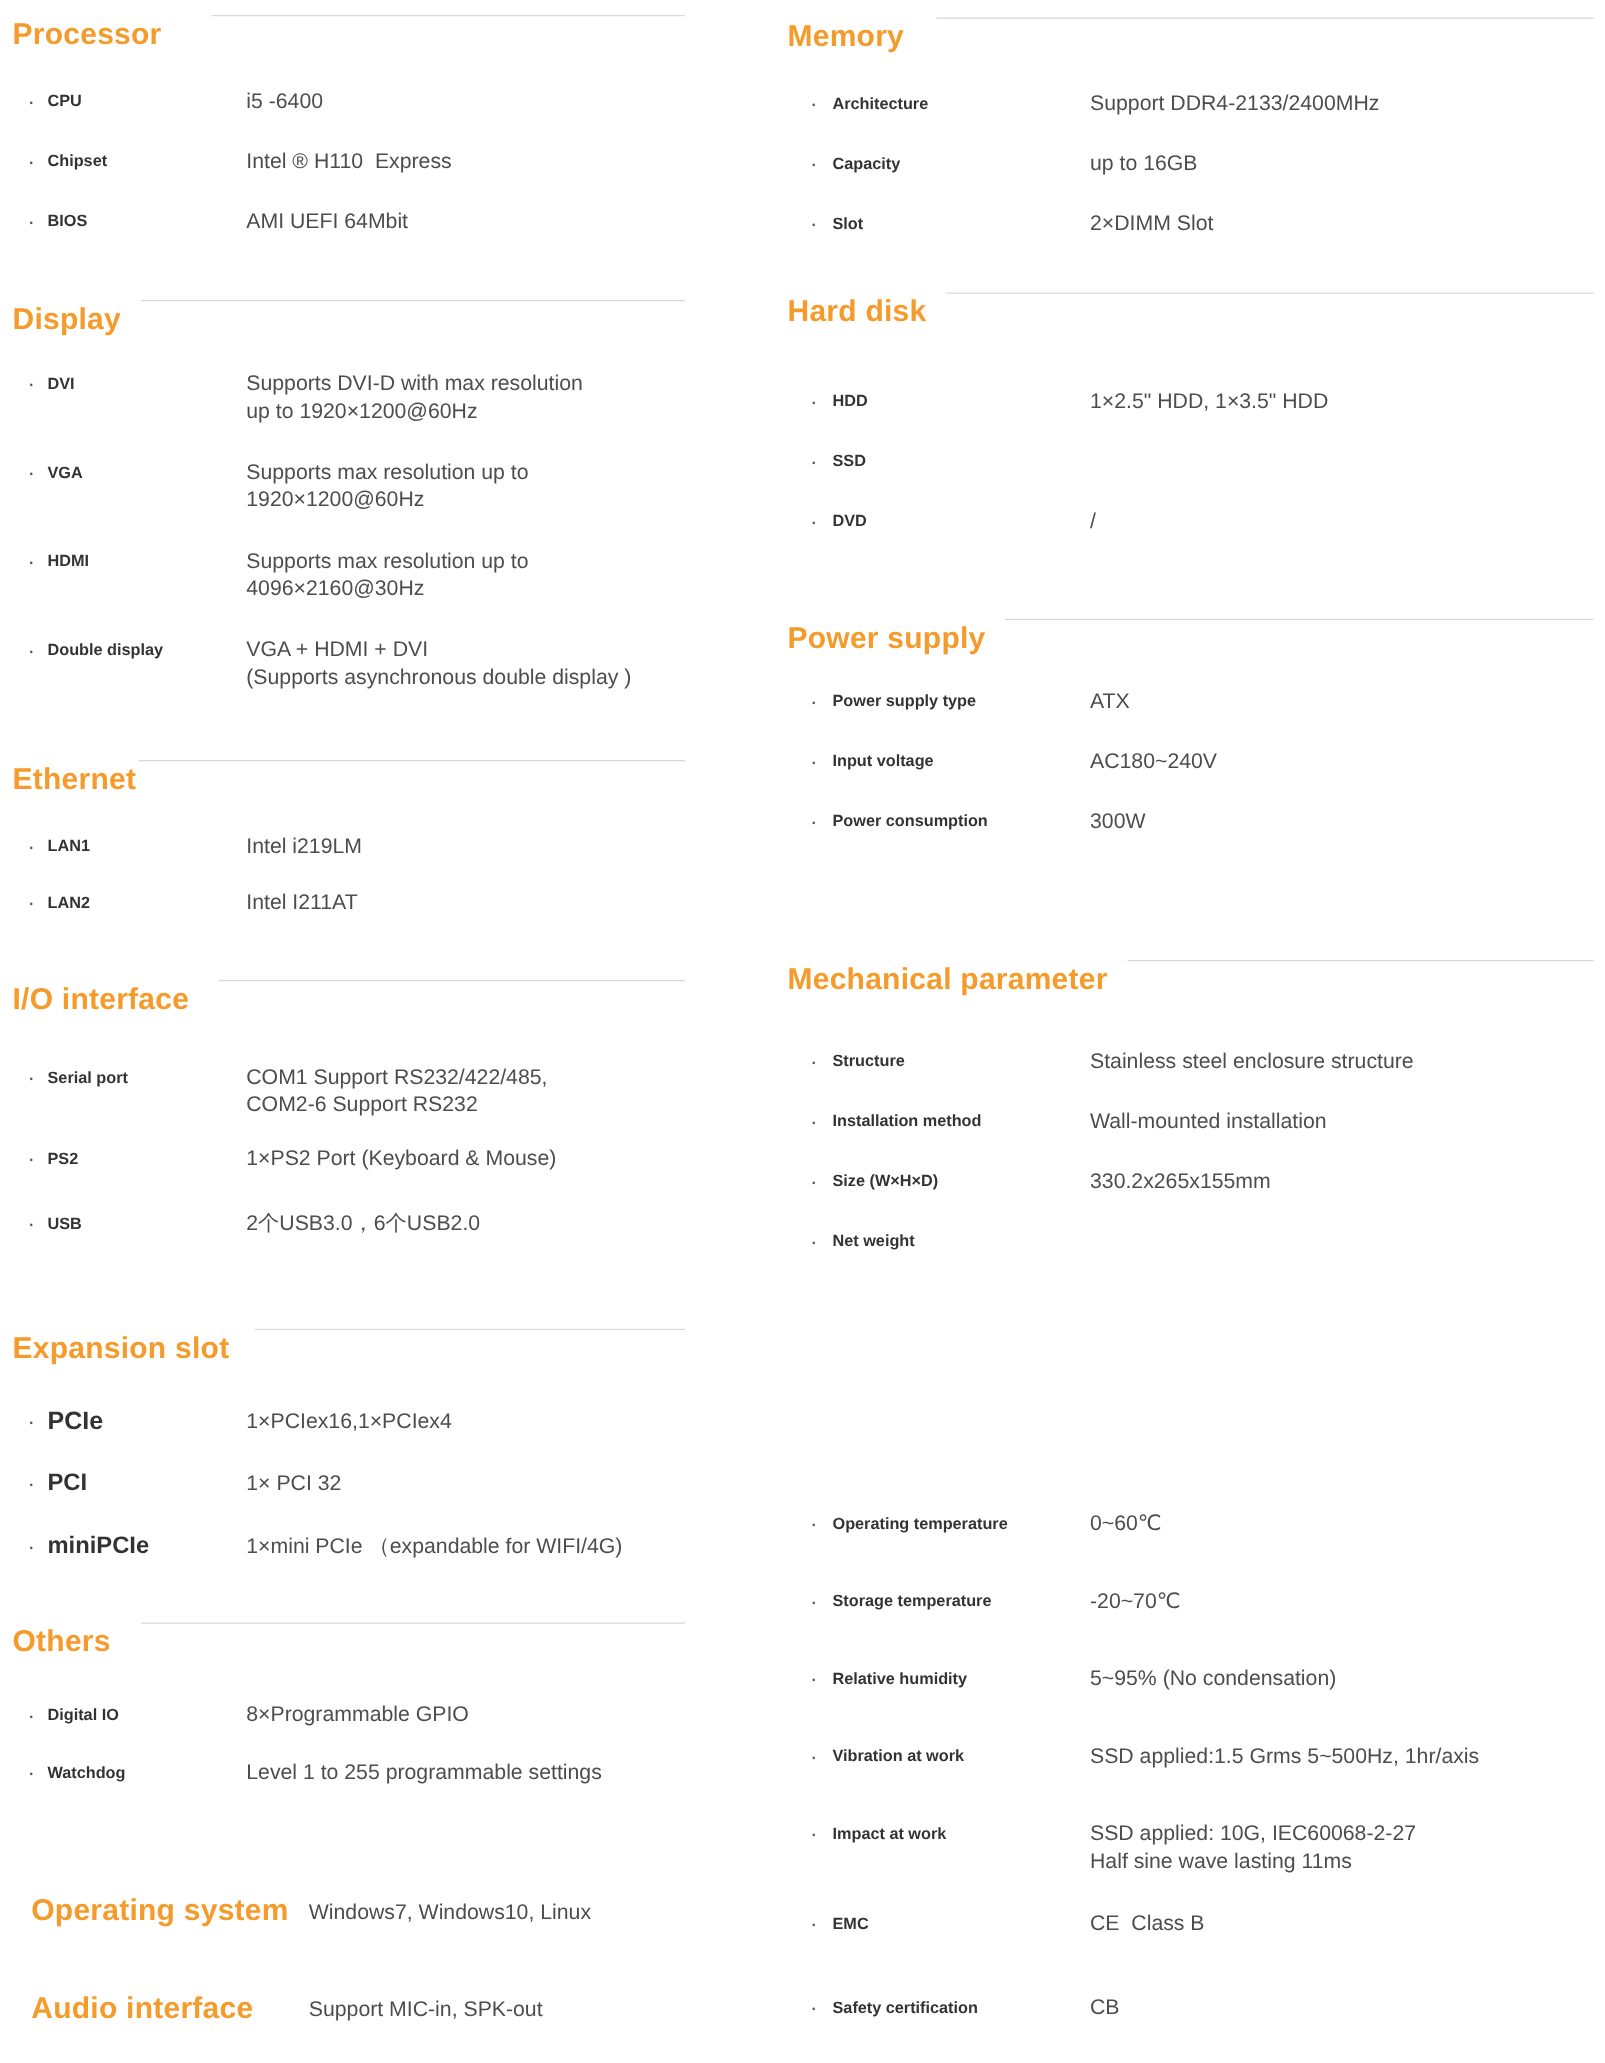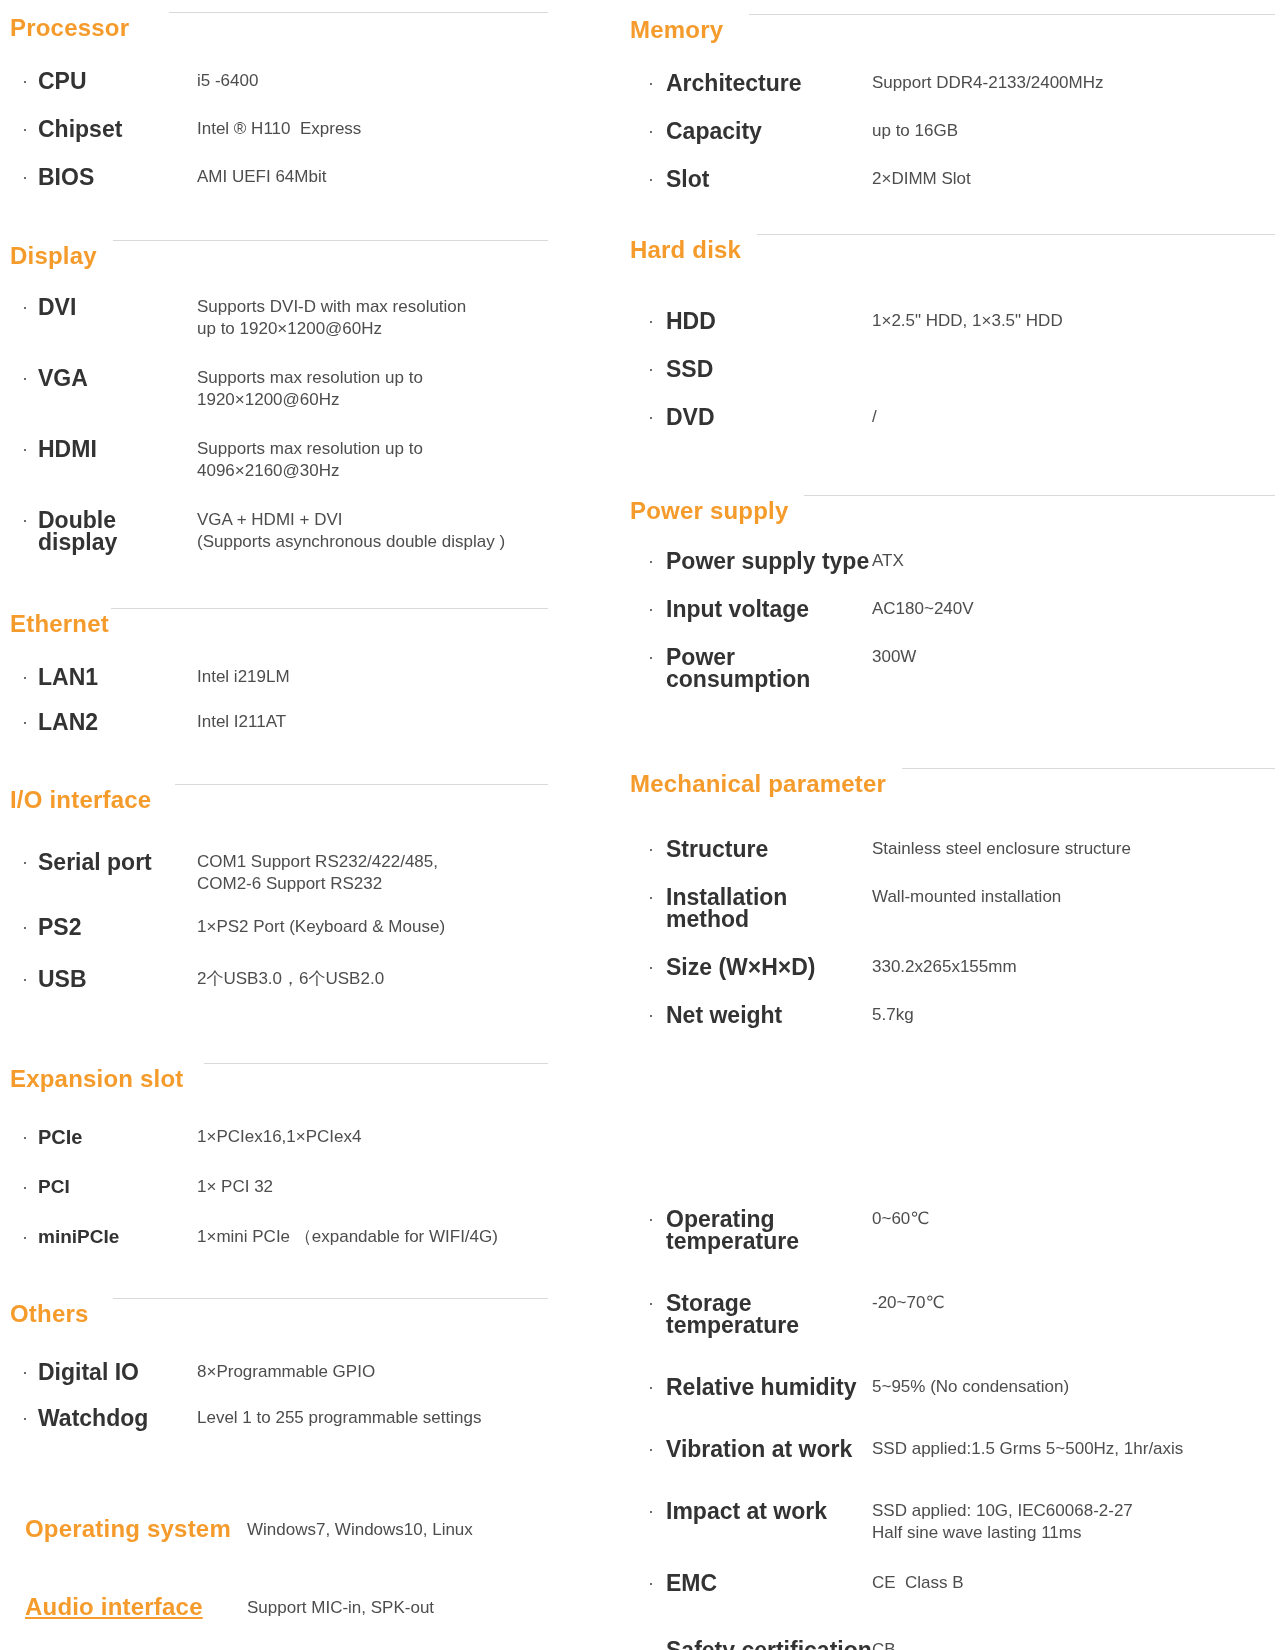--- a/index.html
+++ b/index.html
@@ -20,27 +20,27 @@
   .row:last-child { margin-bottom:0; }
 
   .bullet { color:#555; font-size:18px; line-height:22px; text-align:left; flex:0 0 auto; }
   .col-left  .row { padding-left:12px; }
   .col-left  .bullet { width:16px; }
   .col-left  .label  { width:159px; }
   .col-right .row { padding-left:18px; }
   .col-right .bullet { width:18px; }
   .col-right .label  { width:206px; }
 
-  .label { font-size:23px; font-weight:700; color:#333333; line-height:22px; flex:0 0 auto; }
+  .label { font-size:13px; font-weight:700; color:#333333; line-height:22px; flex:0 0 auto; }
   .value { font-size:17px; color:#4d4d4d; line-height:22px; white-space:pre-wrap; flex:1; }
 
   .inline-sec { position:absolute; left:10px; width:538px; height:34px; }
   .inline-sec .sec-title { line-height:34px;margin-left:15px; }
   .inline-sec .inline-value { position:absolute; left:237px; top:7px; font-size:17px; color:#4d4d4d; line-height:22px; white-space:nowrap; }
-  .indent-title { margin-left:14px;text-decoration:underline; }
+  .indent-title { margin-left:14px; }
 </style>
 </head>
 <body>
 
 <div id="page">
 
   <div class="col-sec col-left" style="top:12px">
     <div class="sec-head">
       <span class="sec-title">Processor</span>
       <span class="sec-line" style="margin-left:40px"></span>
@@ -282,21 +282,20 @@
         <span class="value">Wall-mounted installation</span>
       </div>
       <div class="row">
         <span class="bullet">·</span>
         <span class="label">Size (W×H×D)</span>
         <span class="value">330.2x265x155mm</span>
       </div>
       <div class="row">
         <span class="bullet">·</span>
         <span class="label">Net weight</span>
-        <span class="value">5.7kg</span>
       </div>
     </div>
   </div>
 
   <div class="col-sec col-right" style="top:1208px">
     <div class="rows">
       <div class="row" style="margin-bottom:40px">
         <span class="bullet">·</span>
         <span class="label">Operating temperature</span>
         <span class="value">0~60℃</span>

